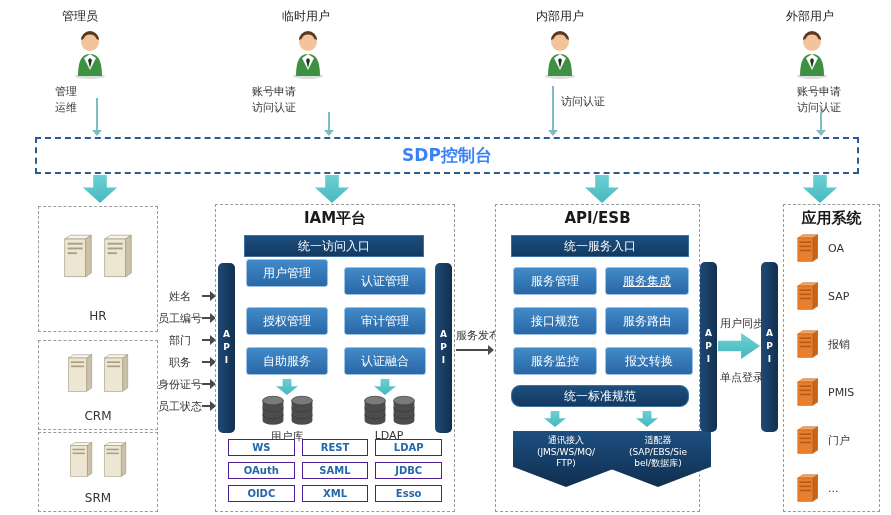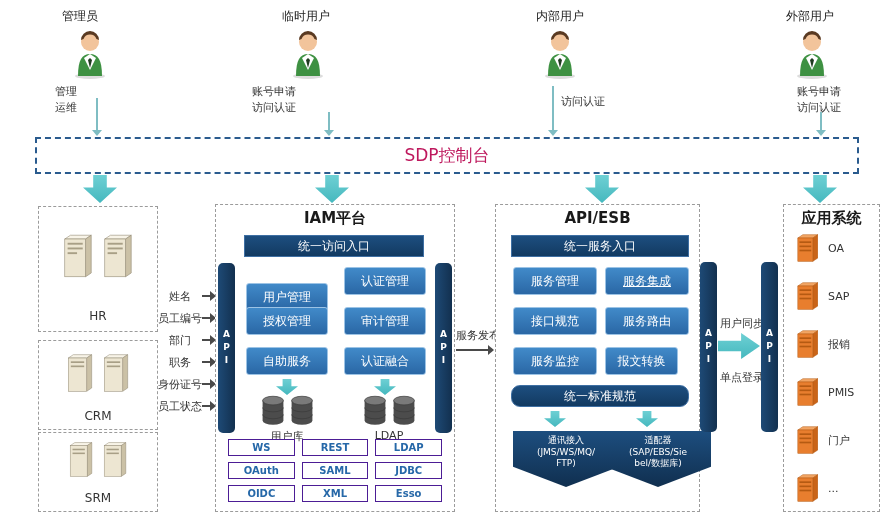--- a/index.html
+++ b/index.html
@@ -8,21 +8,21 @@
 
   
   .actor-label{position:absolute;font-size:12px;color:#222;white-space:nowrap;}
   .actor-note{position:absolute;font-size:11px;color:#333;white-space:pre-line;line-height:1.45;}
   .field{position:absolute;width:56px;text-align:center;font-size:11px;color:#333;white-space:nowrap;}
   .flow-label{position:absolute;font-size:11px;color:#333;white-space:nowrap;}
 
   
   .console{position:absolute;left:35px;top:137px;width:820px;height:33px;border:2px dashed #2A5B8E;
            background:#fff;display:flex;align-items:center;justify-content:center;
-           font-size:17px;font-weight:400;color:#be185d;}
+           font-size:17px;font-weight:700;color:#3b82f6;}
 
   
   .gbox{position:absolute;border:1px dashed #9b9b9b;background:#fff;}
   .box-title{position:absolute;top:4px;left:0;right:0;text-align:center;
              font-size:15px;font-weight:600;color:#1a1a1a;}
   .src-icons{position:absolute;left:0;right:0;display:flex;justify-content:center;gap:6px;}
   .src-label{position:absolute;left:0;right:0;text-align:center;font-size:12px;color:#333;}
 
   
   .varrow{position:absolute;width:2px;background:#7FBDC3;}
@@ -218,21 +218,21 @@
 
     <div class="api-bar" style="left:2px;top:58px;">
       <span>API</span>
     </div>
     <div class="api-bar" style="left:219px;top:58px;">
       <span>API</span>
     </div>
 
     <div class="navybar" style="left:28px;top:30px;width:180px;">统一访问入口</div>
 
-    <div class="btn" style="left:30px;top:78px;">用户管理</div>
+    <div class="btn" style="left:30px;top:54px;">用户管理</div>
     <div class="btn" style="left:128px;top:62px;">认证管理</div>
     <div class="btn" style="left:30px;top:102px;">授权管理</div>
     <div class="btn" style="left:128px;top:102px;">审计管理</div>
     <div class="btn" style="left:30px;top:142px;">自助服务</div>
     <div class="btn" style="left:128px;top:142px;">认证融合</div>
 
     <div class="blockarrow-down sm" style="left:60px;top:174px;"></div>
     <div class="blockarrow-down sm" style="left:158px;top:174px;"></div>
 
     <div class="dbgroup" style="left:28px;top:190px;width:86px;">
@@ -290,21 +290,21 @@
   <div class="gbox" style="left:495px;top:204px;width:203px;height:306px;">
     <div class="box-title">API/ESB</div>
 
     <div class="navybar" style="left:15px;top:30px;width:178px;">统一服务入口</div>
 
     <div class="btn" style="left:17px;top:62px;width:84px;">服务管理</div>
     <div class="btn" style="left:109px;top:62px;width:84px;text-decoration:underline;">服务集成</div>
     <div class="btn" style="left:17px;top:102px;width:84px;">接口规范</div>
     <div class="btn" style="left:109px;top:102px;width:84px;">服务路由</div>
     <div class="btn" style="left:17px;top:142px;width:84px;">服务监控</div>
-    <div class="btn" style="left:109px;top:142px;width:73px;">报文转换</div>
+    <div class="btn" style="left:109px;top:142px;width:88px;">报文转换</div>
 
     <div class="navybar" style="left:15px;top:180px;width:178px;border-radius:9px;">统一标准规范</div>
 
     <div class="blockarrow-down sm" style="left:48px;top:206px;"></div>
     <div class="blockarrow-down sm" style="left:140px;top:206px;"></div>
 
     <div class="pennant" style="left:17px;top:226px;">通讯接入
 (JMS/WS/MQ/
 FTP)</div>
     <div class="pennant" style="left:109px;top:226px;">适配器

